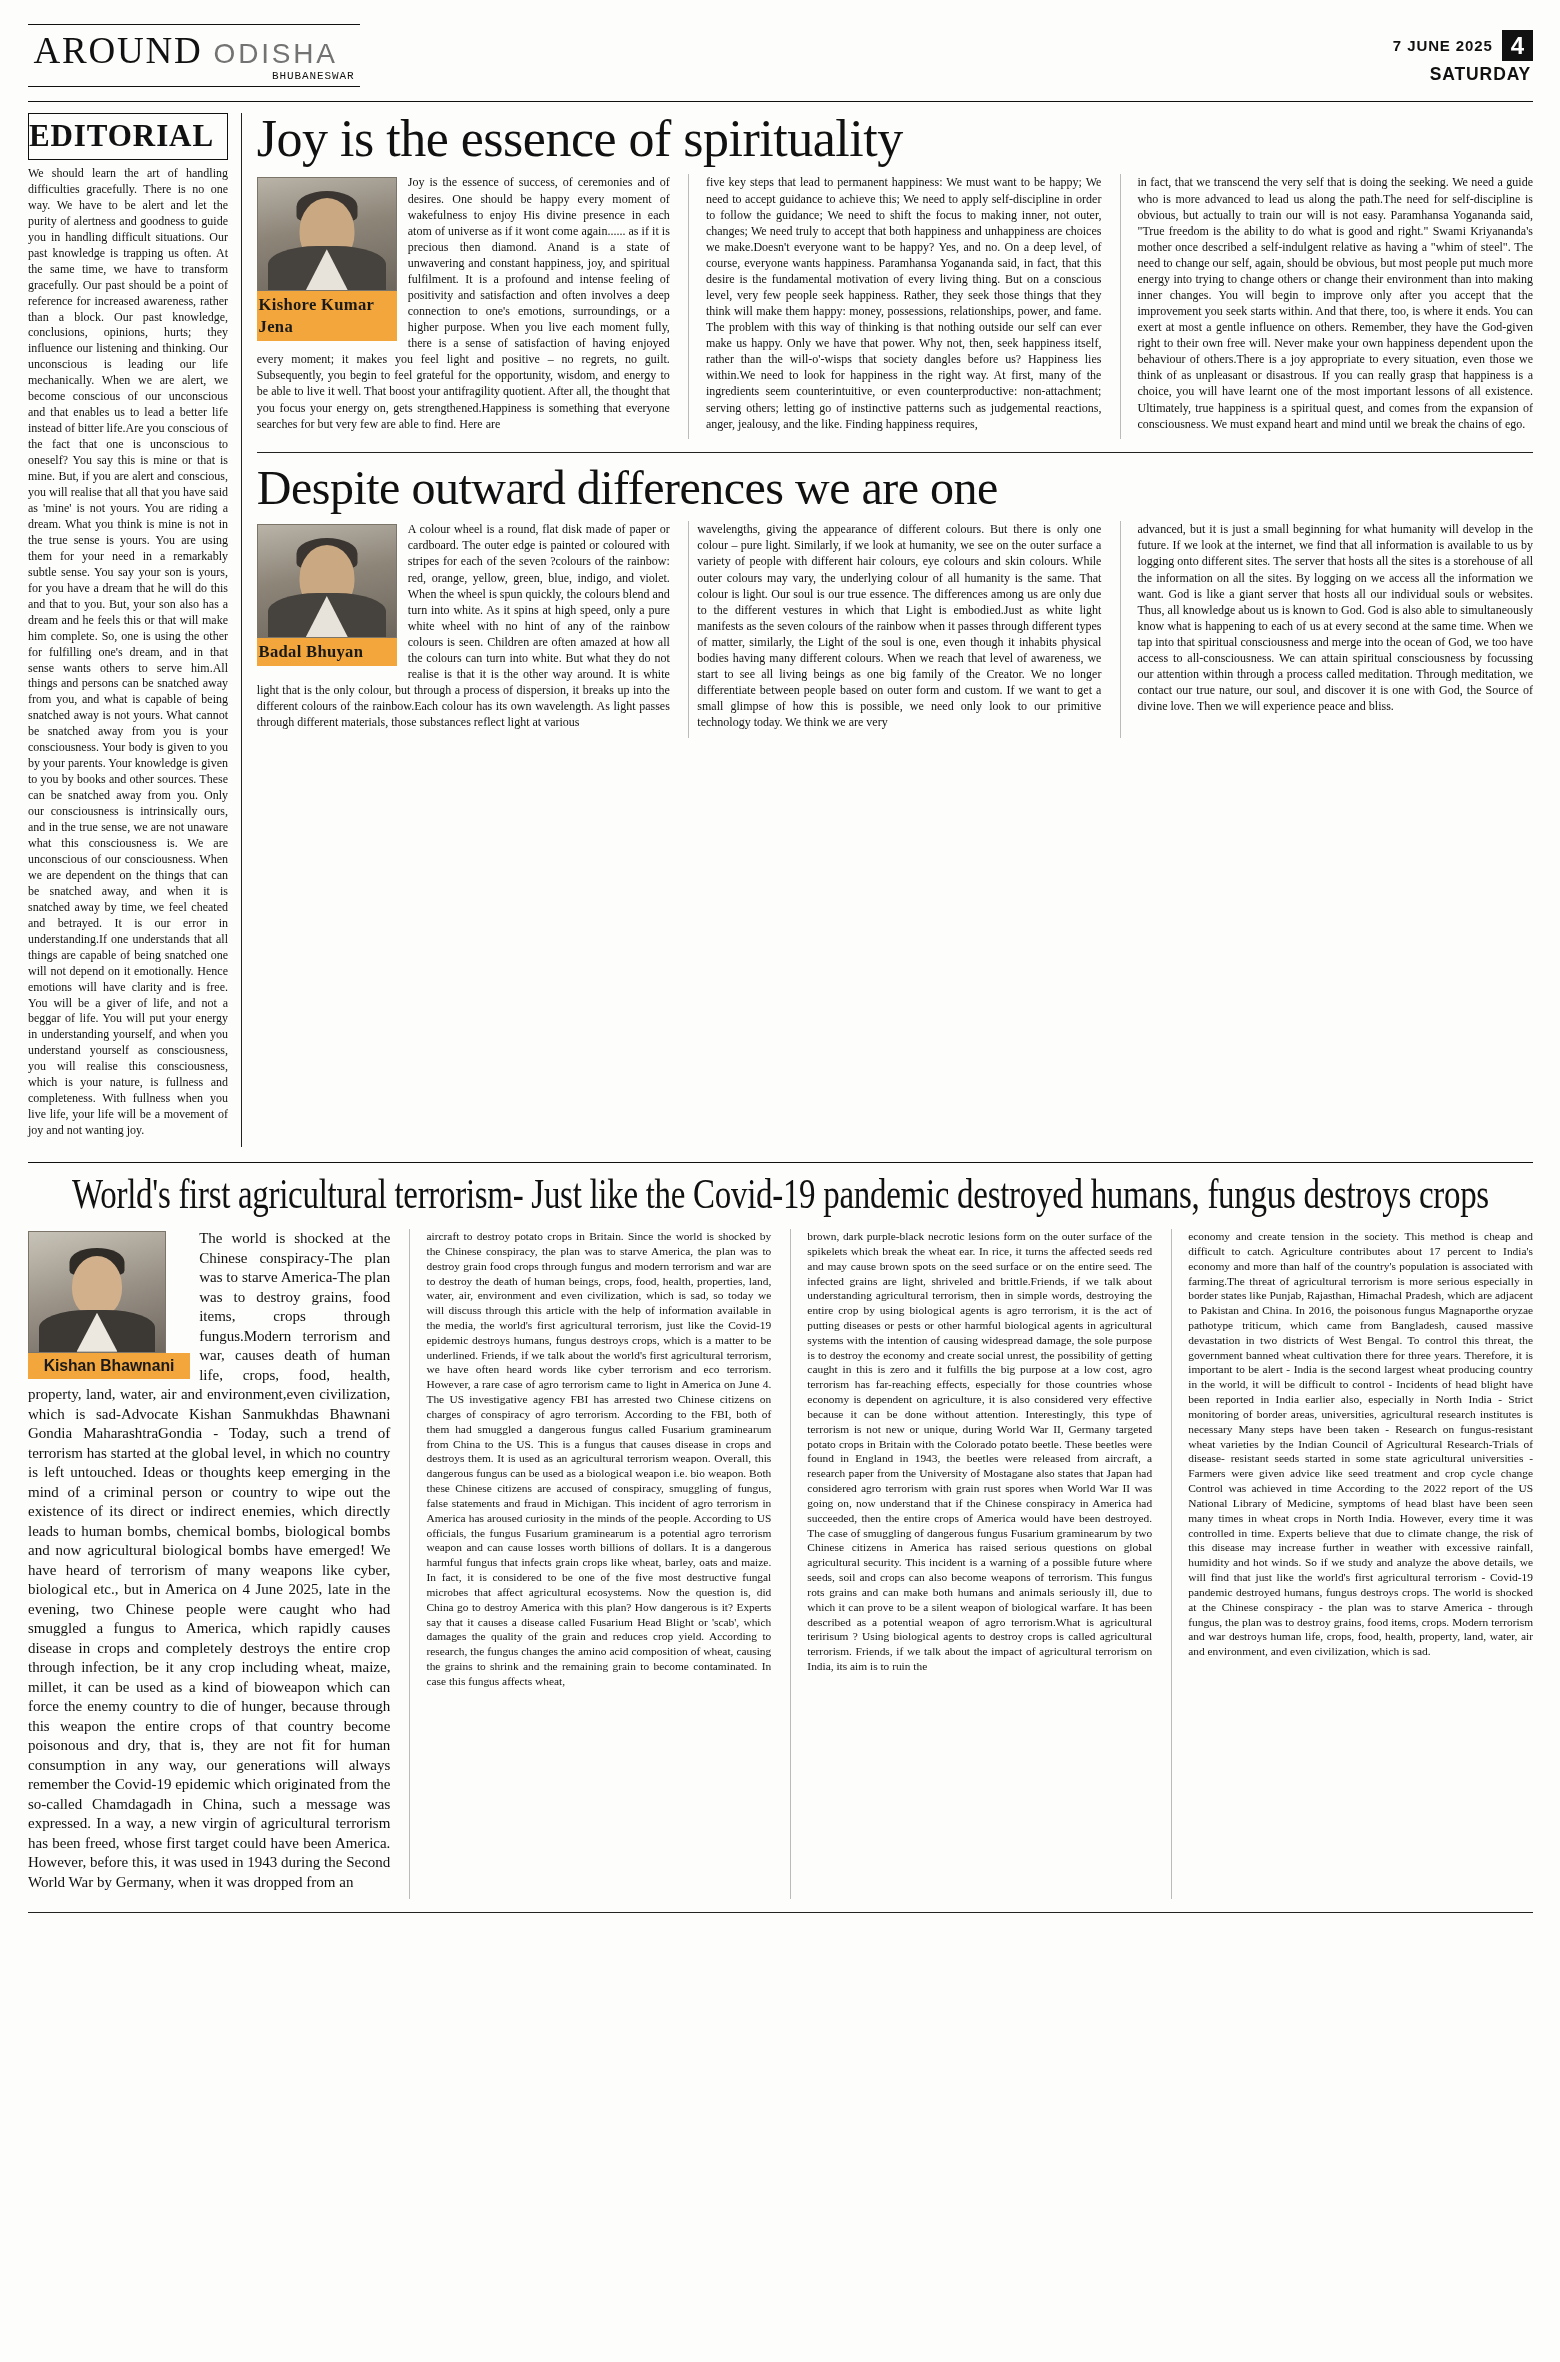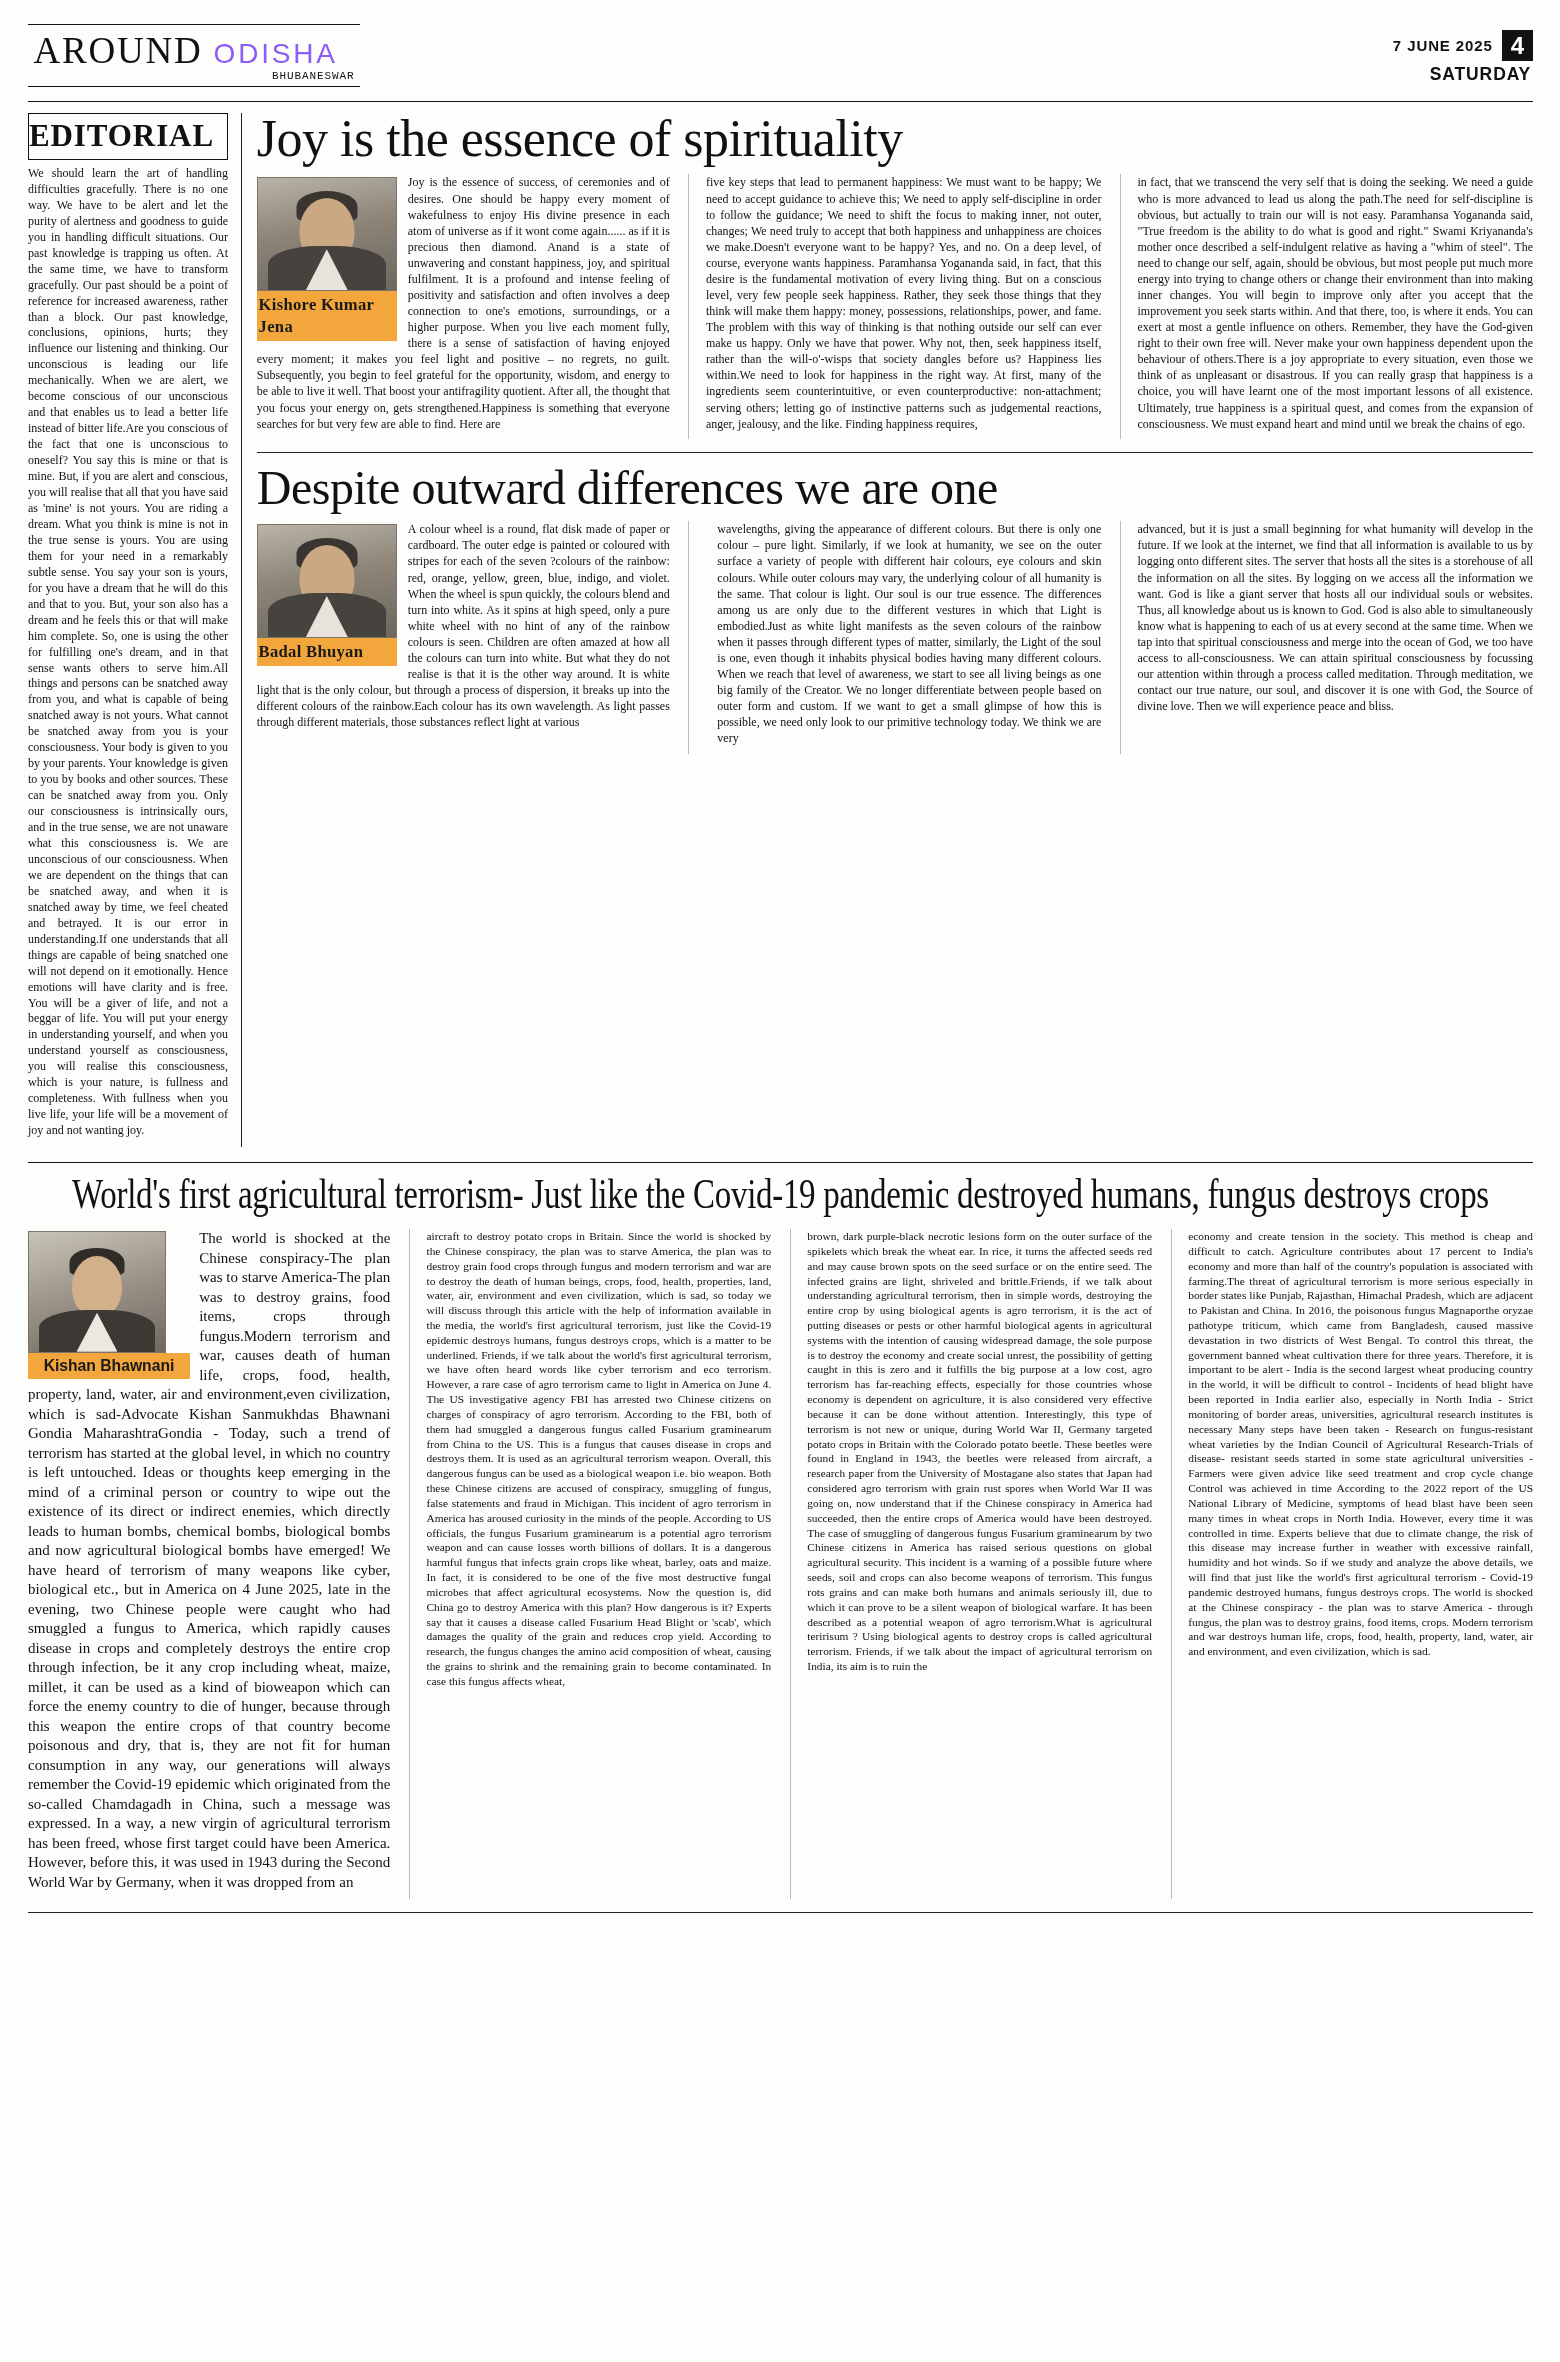--- a/index.html
+++ b/index.html
@@ -36,21 +36,21 @@
   .logo-around {
     font-family: "Liberation Serif", serif;
     font-size: 37px;
     letter-spacing: 1.8px;
     color: #111;
   }
   .logo-odisha {
     font-family: "Liberation Sans", sans-serif;
     font-size: 28px;
     letter-spacing: 2.8px;
-    color: #8b5cf6;
+    color: #737373;
     font-weight: 300;
   }
   .logo-city {
     text-align: right;
     font-family: Liberation Mono, monospace;
     font-size: 11px;
     letter-spacing: 0.9px;
     color: #111;
     padding-right: 5.5px;
     margin-top: -1.8px;
@@ -341,21 +341,21 @@
             <div class="author-photo">
               <div class="hair"></div>
               <div class="face"></div>
               <div class="body"></div>
               <div class="shirt"></div>
             </div>
             <div class="author-name">Badal Bhuyan</div>
           </div>
           <p>A colour wheel is a round, flat disk made of paper or cardboard. The outer edge is painted or coloured with stripes for each of the seven ?colours of the rainbow: red, orange, yellow, green, blue, indigo, and violet. When the wheel is spun quickly, the colours blend and turn into white. As it spins at high speed, only a pure white wheel with no hint of any of the rainbow colours is seen. Children are often amazed at how all the colours can turn into white. But what they do not realise is that it is the other way around. It is white light that is the only colour, but through a process of dispersion, it breaks up into the different colours of the rainbow.Each colour has its own wavelength. As light passes through different materials, those substances reflect light at various</p>
         </div>
-        <div class="col divline" style="padding-left:28px">
+        <div class="col divline" style="padding-left:8px">
           <p>wavelengths, giving the appearance of different colours. But there is only one colour – pure light. Similarly, if we look at humanity, we see on the outer surface a variety of people with different hair colours, eye colours and skin colours. While outer colours may vary, the underlying colour of all humanity is the same. That colour is light. Our soul is our true essence. The differences among us are only due to the different vestures in which that Light is embodied.Just as white light manifests as the seven colours of the rainbow when it passes through different types of matter, similarly, the Light of the soul is one, even though it inhabits physical bodies having many different colours. When we reach that level of awareness, we start to see all living beings as one big family of the Creator. We no longer differentiate between people based on outer form and custom. If we want to get a small glimpse of how this is possible, we need only look to our primitive technology today. We think we are very</p>
         </div>
         <div class="col divline" style="padding-left:16.6px">
           <p>advanced, but it is just a small beginning for what humanity will develop in the future. If we look at the internet, we find that all information is available to us by logging onto different sites. The server that hosts all the sites is a storehouse of all the information on all the sites. By logging on we access all the information we want. God is like a giant server that hosts all our individual souls or websites. Thus, all knowledge about us is known to God. God is also able to simultaneously know what is happening to each of us at every second at the same time. When we tap into that spiritual consciousness and merge into the ocean of God, we too have access to all-consciousness. We can attain spiritual consciousness by focussing our attention within through a process called meditation. Through meditation, we contact our true nature, our soul, and discover it is one with God, the Source of divine love. Then we will experience peace and bliss.</p>
         </div>
       </div>
     </div>
   </div>
 
   <div class="sep-rule-thick"></div>

